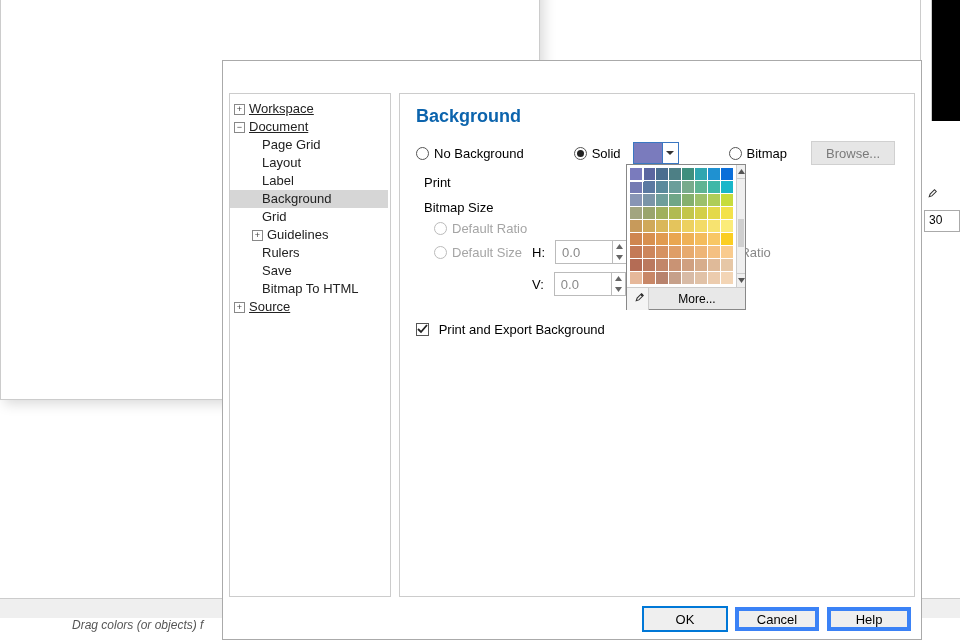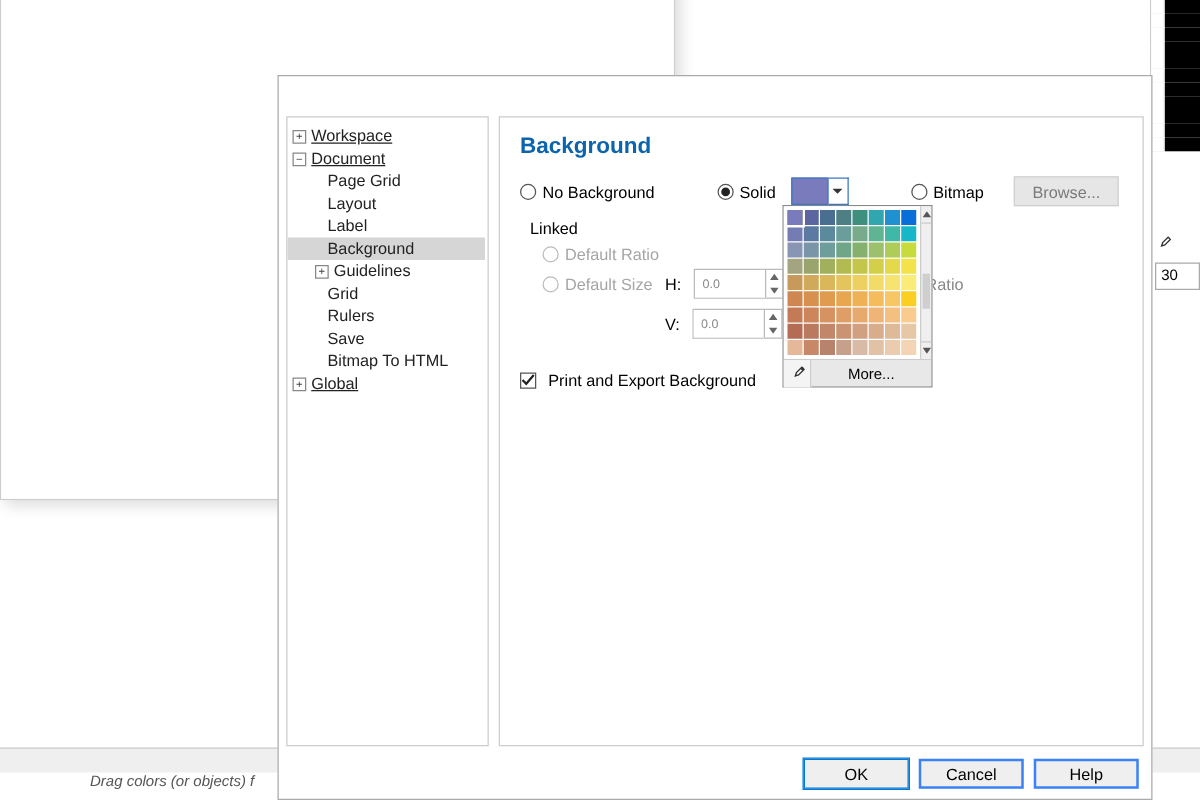--- a/index.html
+++ b/index.html
@@ -70,21 +70,21 @@
 
 .color-swatch { width: 30px; height: 22px; background: #7a7bbd; border: 1px solid #3a77c2; display: inline-block; vertical-align: middle; }
 .color-swatch-dd { width: 16px; height: 22px; border: 1px solid #3a77c2; border-left: none; display: inline-flex; align-items: center; justify-content: center; background: #fff; }
 .color-swatch-dd svg { width: 8px; height: 8px; }
 
 .browse-btn { background: #e6e6e6; border: 1px solid #d0d0d0; height: 24px; padding: 0 14px; font-size: 13px; color: #7a7a7a; }
 
 .group-title { margin: 10px 0 6px 8px; }
 .sub-indent { margin-left: 18px; margin-bottom: 4px; }
 .spinner { display: inline-flex; border: 1px solid #bbb; height: 24px; }
-.spinner input { border: none; width: 56px; padding: 0 6px; font-size: 10px; color: #888; }
+.spinner input { border: none; width: 56px; padding: 0 6px; font-size: 13px; color: #888; }
 .spinner .spins { width: 14px; display: flex; flex-direction: column; border-left: 1px solid #bbb; }
 .spinner .spins div { flex: 1; display: flex; align-items: center; justify-content: center; }
 .spinner .spins svg { width: 7px; height: 5px; }
 
 .src-row { display: flex; align-items: center; margin-bottom: 6px; gap: 14px; }
 .big-text { width: 300px; height: 26px; border: 1px solid #bbb; border-radius: 3px; background: #fff; }
 
 .chk { width: 13px; height: 13px; border: 1px solid #555; display: inline-block; vertical-align: -2px; margin-right: 6px; position: relative; }
 .chk.checked::after { content: ""; position: absolute; left: 1px; top: -2px; font-size: 12px; }
 .chk.checked { background: #fff; }
@@ -100,21 +100,21 @@
 .picker-scroll .arrow { height: 14px; display: flex; align-items: center; justify-content: center; border-bottom: 1px solid #ccc; }
 .picker-scroll .arrow:last-child { border-top: 1px solid #ccc; border-bottom: none; }
 .picker-scroll .thumb { flex: 1; position: relative; }
 .picker-scroll .tblock { position: absolute; left: 1px; right: 1px; top: 40px; height: 28px; background: #cfcfcf; }
 .picker-more { height: 22px; border-top: 1px solid #ccc; display: flex; align-items: center; background: #e8e8e8; }
 .picker-more .eye { width: 22px; height: 22px; display: flex; align-items: center; justify-content: center; border-right: 1px solid #ccc; background: #f4f4f4; }
 .picker-more .mlabel { flex: 1; text-align: center; font-size: 12px; }
 
 
 .dlg-btns { position: absolute; right: 10px; bottom: 8px; display: flex; gap: 8px; }
-.dlg-btn { min-width: 84px; height: 24px; border: 2px solid #3b82f6; background: #efefef; font-size: 13px; }
+.dlg-btn { min-width: 84px; height: 24px; border: 4px solid #3b82f6; background: #efefef; font-size: 13px; }
 .dlg-btn.primary { border: 1px solid #0078d7; outline: 1px solid #0078d7; }
 
 </style>
 </head>
 <body>
 
 <div class="canvas-bg">
   <div class="mickey">
     <div class="head"></div>
       <div class="face"></div>
@@ -200,48 +200,49 @@
 
   <div class="dialog-body">
 
     <div class="tree-pane">
       <div class="tree-node lvl1"><span class="tree-toggle">+</span><span>Workspace</span></div>
       <div class="tree-node lvl1"><span class="tree-toggle">−</span><span>Document</span></div>
       <div class="tree-node lvl2"><span class="tree-line"></span><span>Page Grid</span></div>
       <div class="tree-node lvl2"><span class="tree-line"></span><span>Layout</span></div>
       <div class="tree-node lvl2"><span class="tree-line"></span><span>Label</span></div>
       <div class="tree-node lvl2 selected"><span class="tree-line"></span><span>Background</span></div>
+      <div class="tree-node lvl2"><span class="tree-line"></span><span>Grid</span></div>
       <div class="tree-node lvl2"><span class="tree-toggle">+</span><span>Guidelines</span></div>
-      <div class="tree-node lvl2"><span class="tree-line"></span><span>Grid</span></div>
       <div class="tree-node lvl2"><span class="tree-line"></span><span>Rulers</span></div>
       <div class="tree-node lvl2"><span class="tree-line"></span><span>Save</span></div>
       <div class="tree-node lvl2"><span class="tree-line"></span><span>Bitmap To HTML</span></div>
-      <div class="tree-node lvl1"><span class="tree-toggle">+</span><span>Global</span></div>
+      <div class="tree-node lvl1"><span class="tree-toggle">+</span><span>Source</span></div>
     </div>
 
     <div class="content-pane">
       <div class="hdr">Background</div>
 
       <div class="row">
         <label><span class="radio"></span><span>No Background</span></label>
         <label style="margin-left:26px;"><span class="radio checked"></span><span>Solid</span></label>
         <span style="display:inline-flex; margin-left:-12px;">
           <span class="color-swatch" title="#7a7bbd"></span>
           <span class="color-swatch-dd">
             <svg viewBox="0 0 8 8">
                 <path d="M0 2l4 4 4-4z" fill="#333"></path>
               </svg>
           </span>
         </span>
         <label style="margin-left:26px;"><span class="radio"></span><span>Bitmap</span></label>
         <button class="browse-btn">Browse...</button>
       </div>
 
-      <div class="group-title">Linked</div>
-
+      <div class="group-title">Print</div>
+
+      <div class="group-title">Bitmap Size</div>
       <div class="sub-indent"><label><span class="radio disabled"></span><span class="lbl-disabled">Default Ratio</span></label></div>
       <div class="sub-indent" style="display:flex; align-items:center; gap:10px;">
         <label><span class="radio disabled"></span><span class="lbl-disabled">Default Size</span></label>
         <span>H:</span>
         <span class="spinner">
           <input value="0.0" style="">
           <span class="spins">
               <div>
                 <svg viewBox="0 0 7 5">
                   <path d="M0 5l3.5-5L7 5z" fill="#666"></path>

